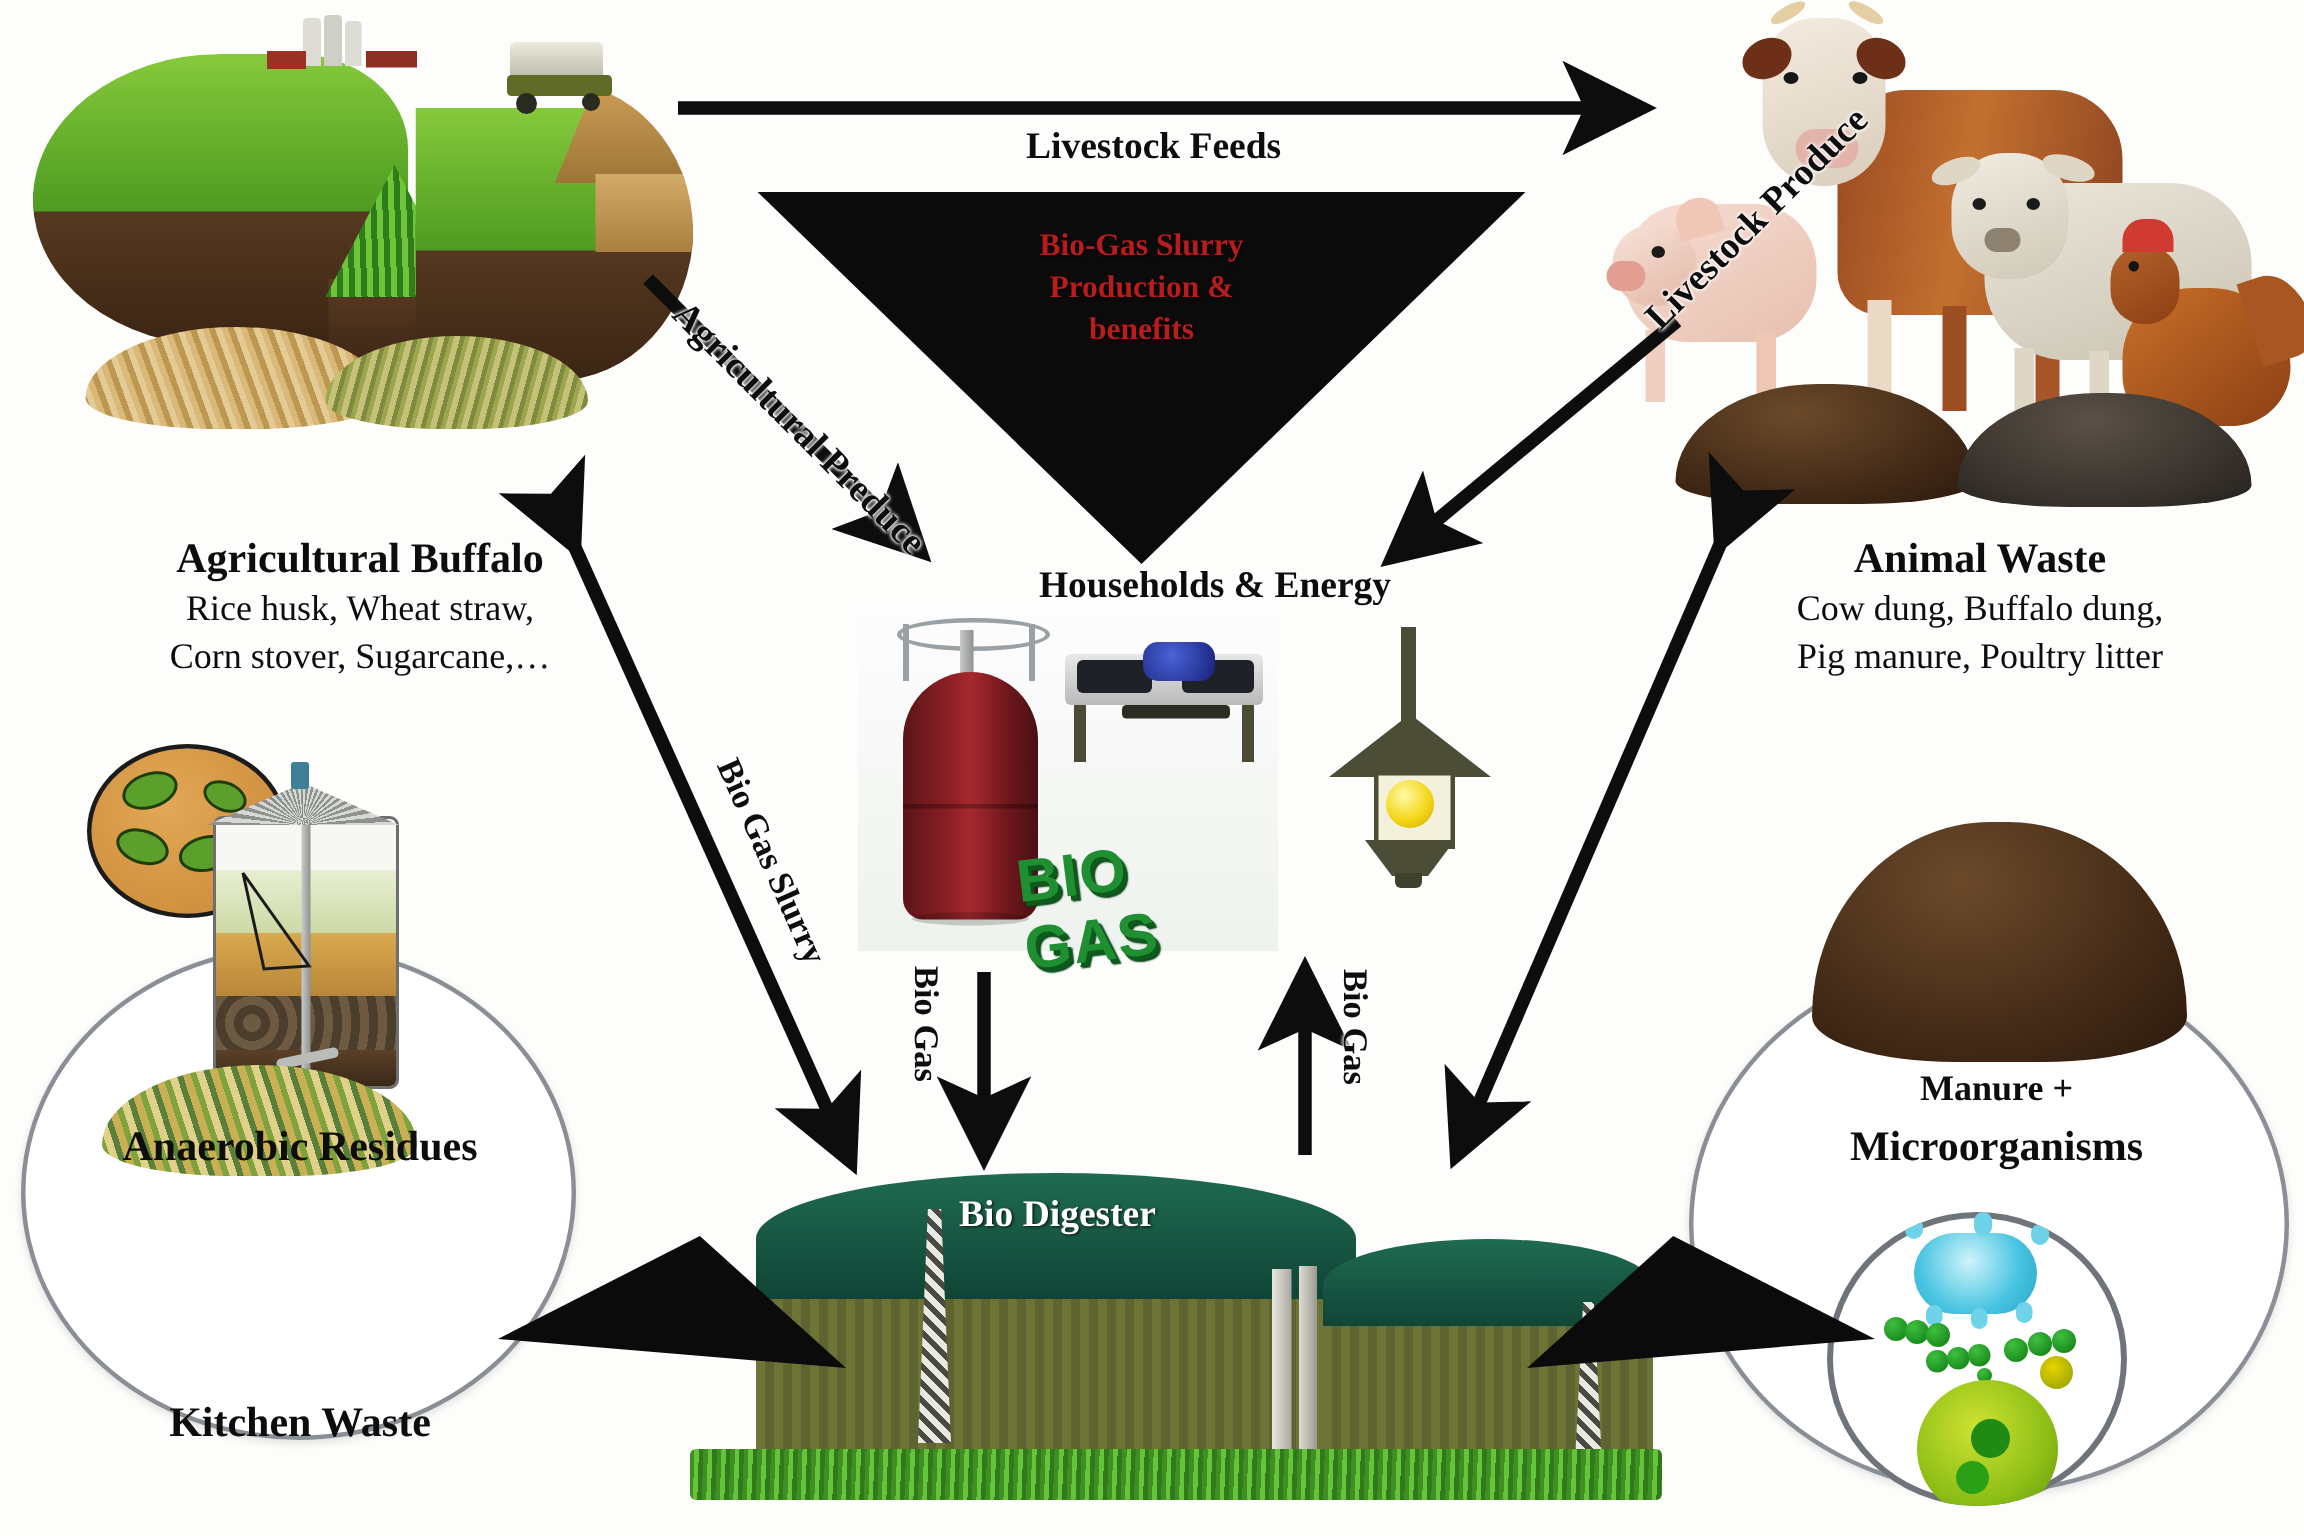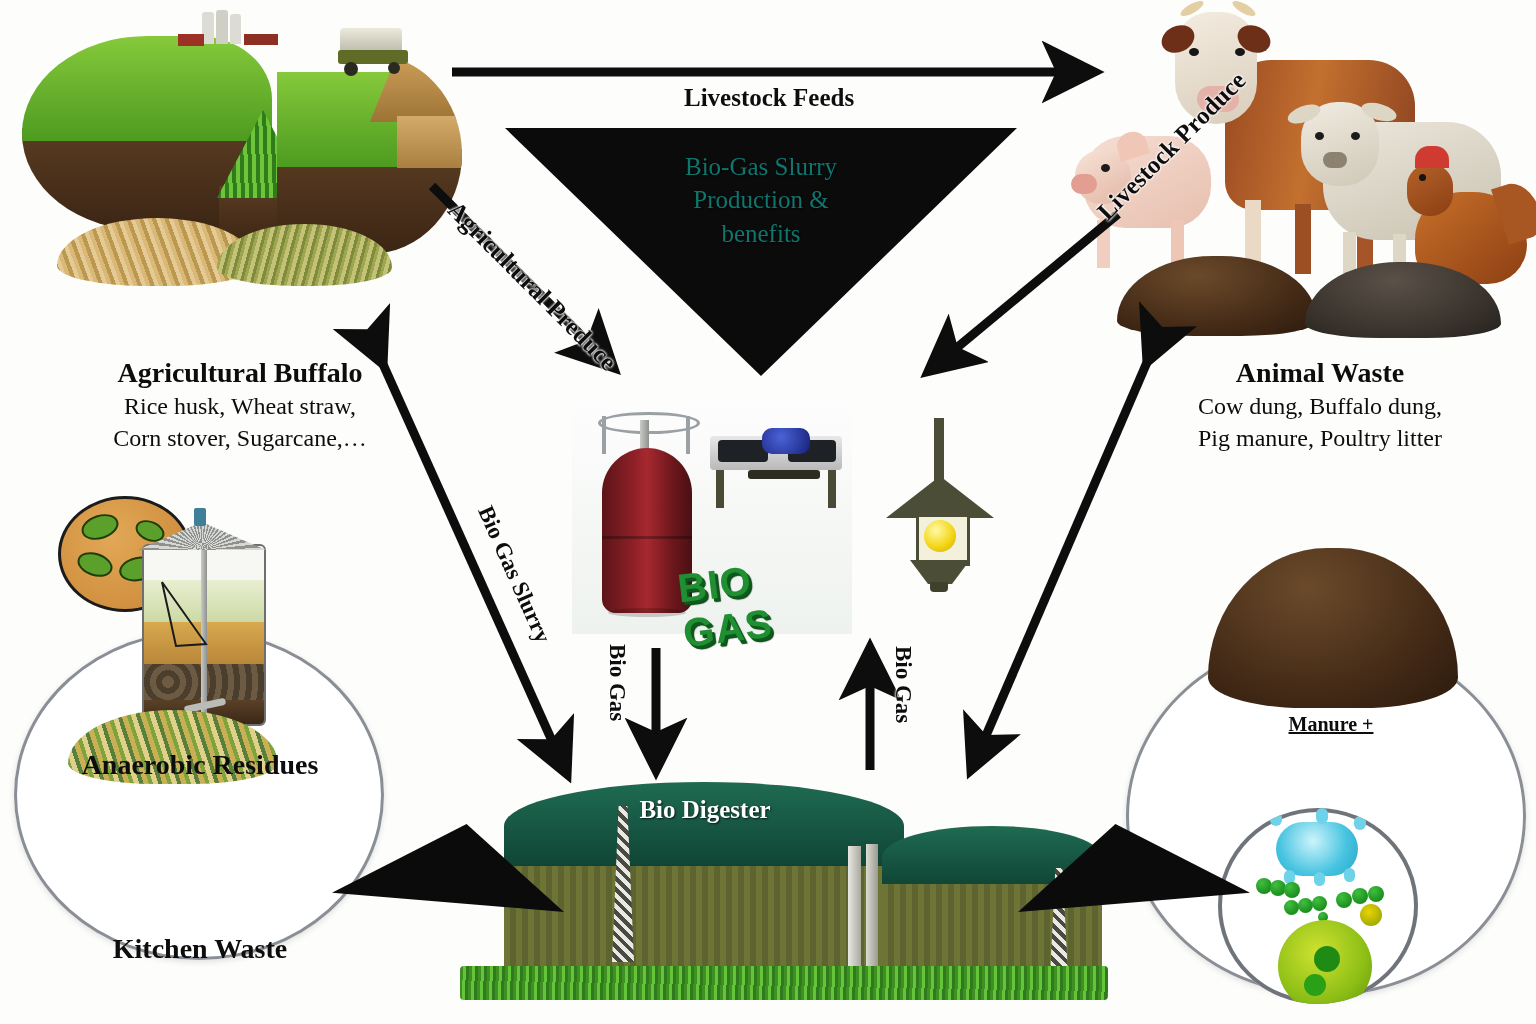--- a/index.html
+++ b/index.html
@@ -14,21 +14,21 @@
 
   
   #title-triangle{
     left:505px;top:128px;width:512px;height:248px;
     background:#0b0b0b;
     clip-path:polygon(0% 0%,100% 0%,50% 100%);
     filter:drop-shadow(3px 4px 4px rgba(0,0,0,.30));
   }
   #title-text{
     left:505px;top:150px;width:512px;
-    color:#0f766e;text-align:center;font-weight:normal;font-size:25px;line-height:1.33;
+    color:#b91c1c;text-align:center;font-weight:bold;font-size:21px;line-height:1.33;
     text-shadow:1px 1px 2px rgba(0,0,0,.6);
   }
 
   
   #arrows{left:0;top:0;width:1536px;height:1024px;pointer-events:none;}
 
   
   .rot{position:absolute;color:#0d0d0d;font-weight:bold;white-space:nowrap;
        text-shadow:0 0 3px #fff,0 0 3px #fff,0 0 2px #fff;}
 
@@ -173,20 +173,21 @@
   <div class="abs lbl bold" style="left:1140px;top:356px;width:360px;font-size:28px;">Animal Waste</div>
   <div class="abs lbl" style="left:1130px;top:424px;width:380px;font-size:24px;">Pig manure, Poultry litter</div>
 
   <div class="abs" id="title-triangle"></div>
   <div class="abs" id="title-text">
     <div>Bio-Gas Slurry</div>
     <div>Production &amp;</div>
     <div>benefits</div>
   </div>
 
+  <div class="abs lbl bold" style="left:640px;top:376px;width:340px;font-size:25px;">Households &amp; Energy</div>
 
   <div class="abs" style="left:572px;top:404px;width:280px;height:230px;background:linear-gradient(180deg,#fdfdfd,#eef2ee);">
 
     <div class="abs" style="left:26px;top:8px;width:96px;height:16px;border:3px solid #9aa0a3;border-radius:50%;"></div>
     <div class="abs" style="left:30px;top:12px;width:4px;height:38px;background:#9aa0a3;"></div>
     <div class="abs" style="left:114px;top:12px;width:4px;height:38px;background:#9aa0a3;"></div>
     <div class="abs" style="left:68px;top:16px;width:9px;height:34px;background:linear-gradient(90deg,#c9cbc8,#8e918d);"></div>
     <div class="cyl-body" style="left:30px;top:44px;width:90px;height:165px;"></div>
     <div class="abs" style="left:30px;top:132px;width:90px;height:3px;background:rgba(0,0,0,.28);"></div>
     <div class="abs" style="left:36px;top:204px;width:78px;height:9px;border-radius:50%;background:rgba(0,0,0,.18);"></div>
@@ -249,21 +250,22 @@
          background:repeating-linear-gradient(72deg,#c9b055 0 5px,#7ea33d 5px 9px,#e0d08a 9px 14px,#59803a 14px 18px);"></div>
   </div>
 
   <div class="abs lbl bold" style="left:40px;top:748px;width:320px;font-size:28px;">Anaerobic Residues</div>
   <div class="abs lbl bold" style="left:40px;top:932px;width:320px;font-size:28px;">Kitchen Waste</div>
 
   <div class="abs circ" style="left:1126px;top:636px;width:400px;height:360px;"></div>
 
   <div class="abs mound" style="left:1208px;top:548px;width:250px;height:160px;"></div>
 
-  <div class="abs lbl bold" style="left:1166px;top:712px;width:330px;font-size:20px;text-decoration:underline;">Manure +</div>
+  <div class="abs lbl bold" style="left:1166px;top:712px;width:330px;font-size:24px;">Manure +</div>
+  <div class="abs lbl bold" style="left:1146px;top:748px;width:370px;font-size:28px;">Microorganisms</div>
 
   <div class="abs circ" style="left:1218px;top:808px;width:200px;height:196px;box-shadow:0 0 0 4px #6f747b inset;overflow:hidden;">
     <div class="abs" style="left:58px;top:14px;width:82px;height:54px;border-radius:42px;
          background:radial-gradient(circle at 45% 35%,#cdf4fb,#45c3e0 60%,#2aa5c6);"></div>
     <div class="abs" style="left:52px;top:4px;width:12px;height:14px;border-radius:6px;background:#6ed2e8;"></div>
     <div class="abs" style="left:98px;top:0px;width:12px;height:16px;border-radius:6px;background:#6ed2e8;"></div>
     <div class="abs" style="left:136px;top:8px;width:12px;height:14px;border-radius:6px;background:#6ed2e8;"></div>
     <div class="abs" style="left:66px;top:62px;width:11px;height:14px;border-radius:6px;background:#6ed2e8;"></div>
     <div class="abs" style="left:96px;top:64px;width:11px;height:14px;border-radius:6px;background:#6ed2e8;"></div>
     <div class="abs" style="left:126px;top:60px;width:11px;height:14px;border-radius:6px;background:#6ed2e8;"></div>

